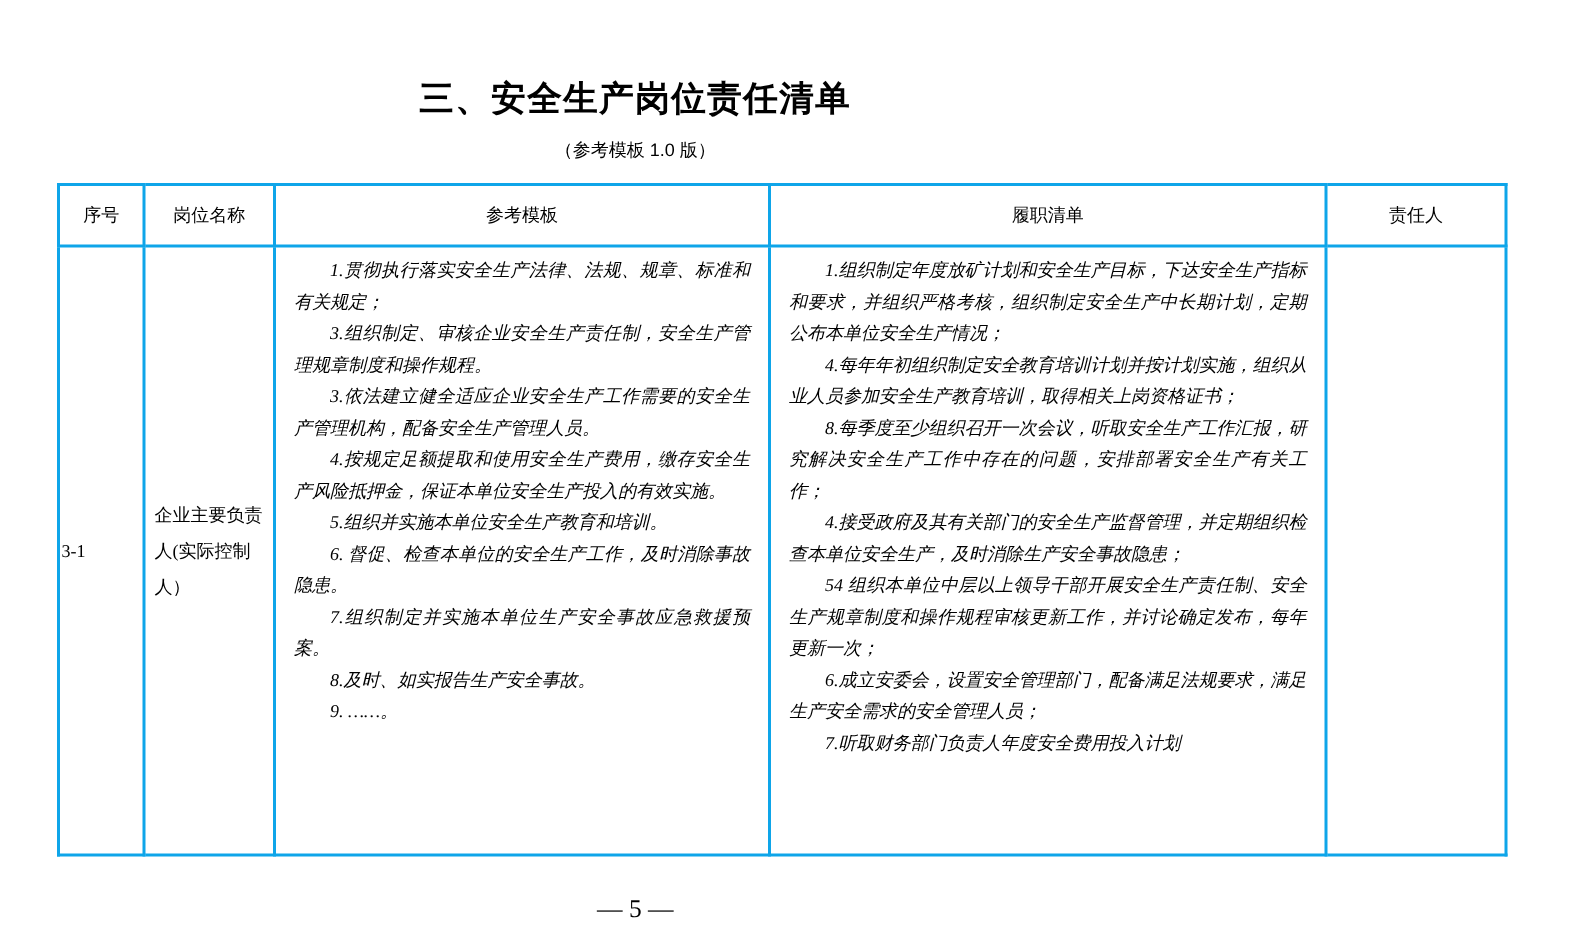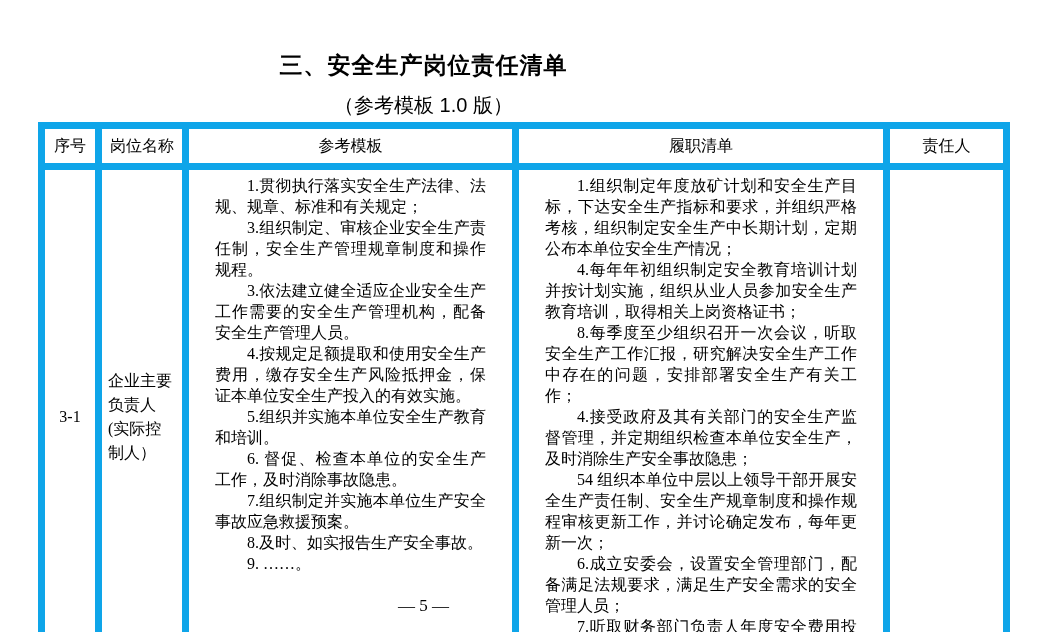--- a/index.html
+++ b/index.html
@@ -30,57 +30,58 @@
     letter-spacing: 1px;
   }
   .doc-subtitle {
     position: absolute;
     top: 92px;
     left: 0;
     width: 100%;
     text-align: center;
     font-family: "Liberation Sans", "DejaVu Sans", sans-serif;
     font-weight: normal;
-    font-size: 20px;
+    font-size: 12px;
   }
   table.resp-table {
     position: absolute;
     left: 38px;
     top: 122px;
     width: 965px;
     border-collapse: collapse;
     table-layout: fixed;
   }
   .resp-table th, .resp-table td {
-    border: 7px solid #0ea5e9;
-    font-size: 16px;
+    border: 2px solid #0ea5e9;
+    font-size: 12px;
     font-weight: normal;
   }
   .resp-table thead tr { height: 41px; }
   .resp-table tbody tr { height: 406px; }
   .resp-table th {
     text-align: center;
     vertical-align: middle;
     padding: 2px;
   }
   td.c-serial {
-    text-align: center;
+    text-align: left;
     vertical-align: middle;
   }
   td.c-pos {
     text-align: left;
     vertical-align: middle;
     line-height: 24px;
     padding: 2px 6px;
   }
   td.c-text {
     vertical-align: top;
-    padding: 5px 26px;
+    padding: 5px 12px;
     line-height: 21px;
     overflow: hidden;
+    font-style: italic;
   }
   td.c-text p {
     margin: 0;
     text-indent: 2em;
     text-align: justify;
   }
   td.c-person { vertical-align: middle; }
   .footer {
     position: absolute;
     top: 596px;

